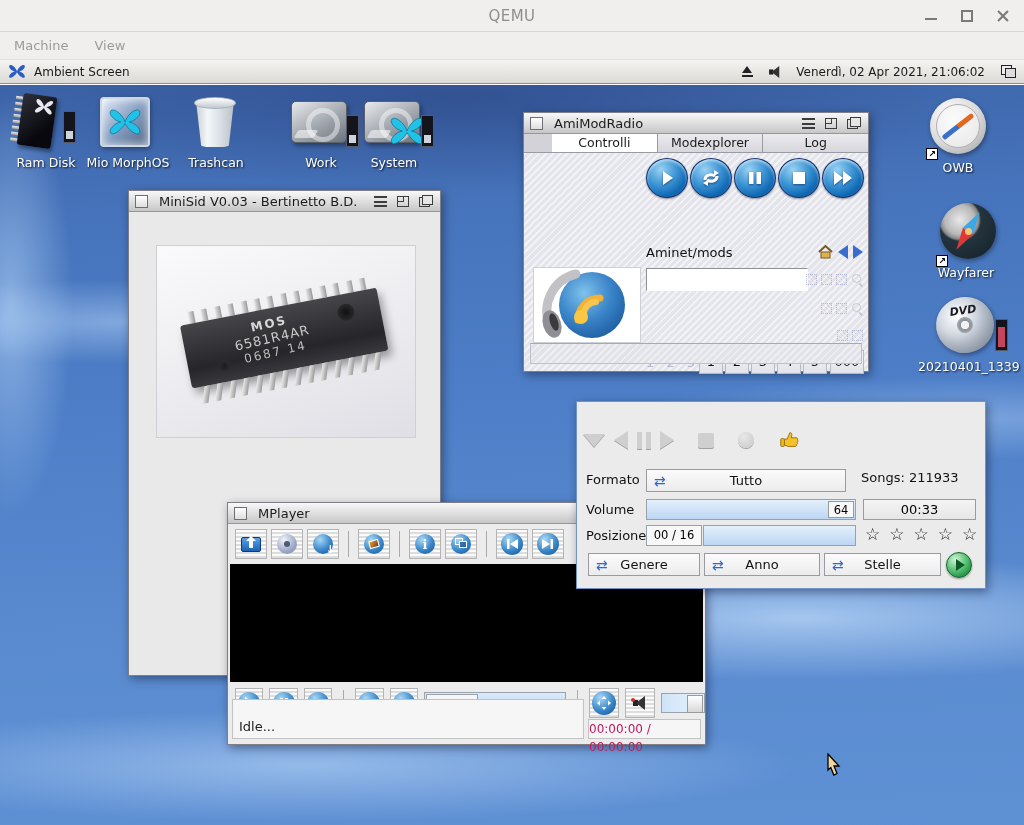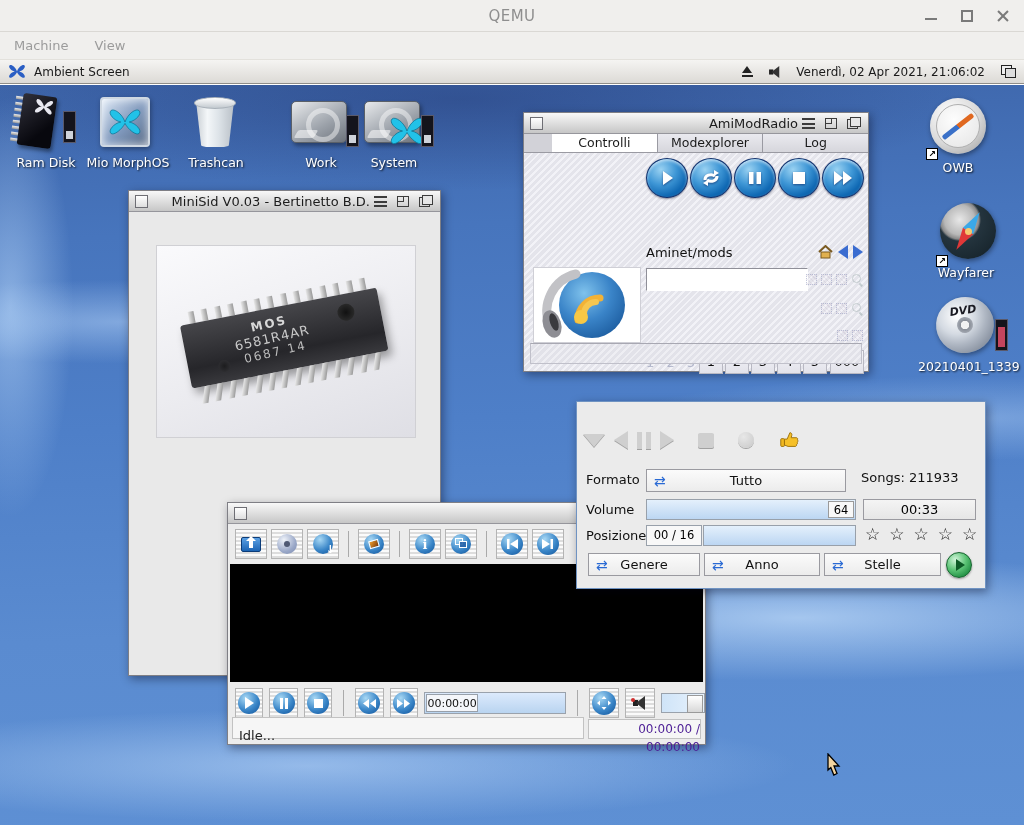--- a/index.html
+++ b/index.html
@@ -77,21 +77,21 @@
 
   .dvd-art { position:absolute; left:18px; top:0; width:58px; height:56px; border-radius:50%; background:radial-gradient(circle at 38% 32%, #ffffff, #d4dae2 35%, #aeb6c2 55%, #8d96a4 75%, #707a88); box-shadow:1px 2px 5px rgba(0,0,0,.4); transform:rotate(-8deg); }
   .dvd-art::before { content:""; position:absolute; left:50%; top:50%; width:16px; height:16px; margin:-8px; border-radius:50%; background:radial-gradient(#f2f2f2 35%, #8a8f98 40%, #b8bec8); }
   .dvd-art .dvdtxt { position:absolute; top:7px; left:0; right:0; text-align:center; font-size:11px; font-weight:bold; font-style:italic; color:#1a1a22; }
 
   
   .win { position:absolute; background:#eaeaea; border:1px solid #7f7f85; box-shadow:2px 3px 9px rgba(0,0,20,.4); }
   .tbar { height:21px; background:linear-gradient(#f8f8f8,#c6c6c6); border-bottom:1px solid #96969c; position:relative; display:flex; align-items:center; }
   .win.active .tbar { background:linear-gradient(#cfe3fa 0%, #a5c8ef 55%, #86b1e4 100%); border-bottom:1px solid #6c90ba; }
   .win.active { border-color:#6f93c2; }
-  .ttl { position:absolute; left:30px; right:70px; text-align:right; font-size:13px; color:#1c1c1c; white-space:nowrap; overflow:hidden; }
+  .ttl { position:absolute; left:30px; right:70px; text-align:left; font-size:13px; color:#1c1c1c; white-space:nowrap; overflow:hidden; }
   .closebox { width:13px; height:13px; margin-left:6px; border:1px solid #6e6e74; background:linear-gradient(#ffffff,#dedede); z-index:2; }
   .win.active .closebox { background:linear-gradient(#e8f2fe,#b9d6f4); border-color:#5d7fa8; }
   .tbicons { margin-left:auto; display:flex; gap:10px; padding-right:7px; z-index:2; align-items:center; }
   .i-menu { width:13px; height:11px; background:repeating-linear-gradient(#3c3c3c 0 2px, transparent 2px 4.5px); }
   .i-zoom { width:12px; height:11px; border:1.5px solid #3c3c3c; position:relative; }
   .i-zoom::after { content:""; position:absolute; left:0; top:0; width:5px; height:4px; border-right:1.5px solid #3c3c3c; border-bottom:1.5px solid #3c3c3c; }
   .i-depth { width:14px; height:12px; position:relative; }
   .i-depth::before { content:""; position:absolute; left:0; bottom:0; width:9px; height:8px; border:1.5px solid #3c3c3c; }
   .i-depth::after { content:""; position:absolute; right:0; top:0; width:9px; height:8px; border:1.5px solid #3c3c3c; background:#e6e6e6; }
 
@@ -143,22 +143,22 @@
   .mp-toolbar { position:absolute; left:0; top:22px; width:100%; height:38px; display:flex; align-items:center; padding-left:7px; gap:4px; }
   .mtb { width:32px; height:30px; border:1px solid #b4b4b4; background:repeating-linear-gradient(#fbfbfb 0 2px,#dddddd 2px 4px); display:flex; align-items:center; justify-content:center; }
   .vsep { width:1px; height:26px; background:#aaa; margin:0 5px; }
   .sph { border-radius:50%; background:radial-gradient(circle at 35% 28%, #a8d8f4, #3a86c8 55%, #0d4f96); display:flex; align-items:center; justify-content:center; color:#fff; }
   .mp-video { position:absolute; left:2px; top:61px; width:473px; height:118px; background:#000; }
   .mp-controls { position:absolute; left:0; top:183px; width:100%; height:34px; display:flex; align-items:center; padding-left:7px; gap:6px; }
   .mp-timewrap { width:150px; height:22px; border:1px solid #9aa2ac; background:linear-gradient(#dceafc,#b9d4f0); position:relative; }
   .mp-timebox { position:absolute; left:1px; top:1px; width:52px; height:18px; background:#f4f6fa; border:1px solid #98a0aa; font-size:11px; text-align:center; line-height:17px; color:#111; }
   .mp-vol { width:46px; height:20px; border:1px solid #9aa2ac; background:linear-gradient(90deg,#cfe4f8,#e8f2fc); position:relative; }
   .mp-vol::after { content:""; position:absolute; right:1px; top:1px; width:14px; height:16px; background:linear-gradient(#ffffff,#d8d8d8); border:1px solid #9a9a9a; }
-  .mp-status { position:absolute; left:4px; bottom:5px; width:352px; height:20px; background:#f6f6f6; border:1px solid #c2c2c2; font-size:13px; padding:10px 6px; color:#222; }
-  .mp-total { position:absolute; right:4px; bottom:5px; width:113px; height:20px; background:#f6f6f6; border:1px solid #c2c2c2; font-size:12px; text-align:right; line-height:18px; color:#4c1d95; }
+  .mp-status { position:absolute; left:4px; bottom:5px; width:352px; height:20px; background:#f6f6f6; border:1px solid #c2c2c2; font-size:13px; padding:19px 6px; color:#222; }
+  .mp-total { position:absolute; right:4px; bottom:5px; width:113px; height:20px; background:#f6f6f6; border:1px solid #c2c2c2; font-size:12px; text-align:left; line-height:18px; color:#be185d; }
   .speaker-ico { position:relative; width:18px; height:16px; }
   .speaker-ico::before { content:""; position:absolute; left:2px; top:5px; width:5px; height:6px; background:#222; }
   .speaker-ico::after { content:""; position:absolute; left:5px; top:1px; border-top:7px solid transparent; border-bottom:7px solid transparent; border-right:9px solid #333; }
   .speaker-ico .reddot { position:absolute; left:0; top:3px; width:4px; height:4px; border-radius:50%; background:#d03030; }
 
   
   #win-modx { left:576px; top:316px; width:410px; height:188px; z-index:5; background:#ebebeb; }
   .mx-toolbar { position:absolute; left:6px; top:27px; display:flex; align-items:center; gap:9px; }
   .gico { opacity:.9; }
   .g-eject { width:0; height:0; border-left:11px solid transparent; border-right:11px solid transparent; border-top:13px solid #cdcdcd; filter:drop-shadow(0 1px 0 #9a9a9a); }

